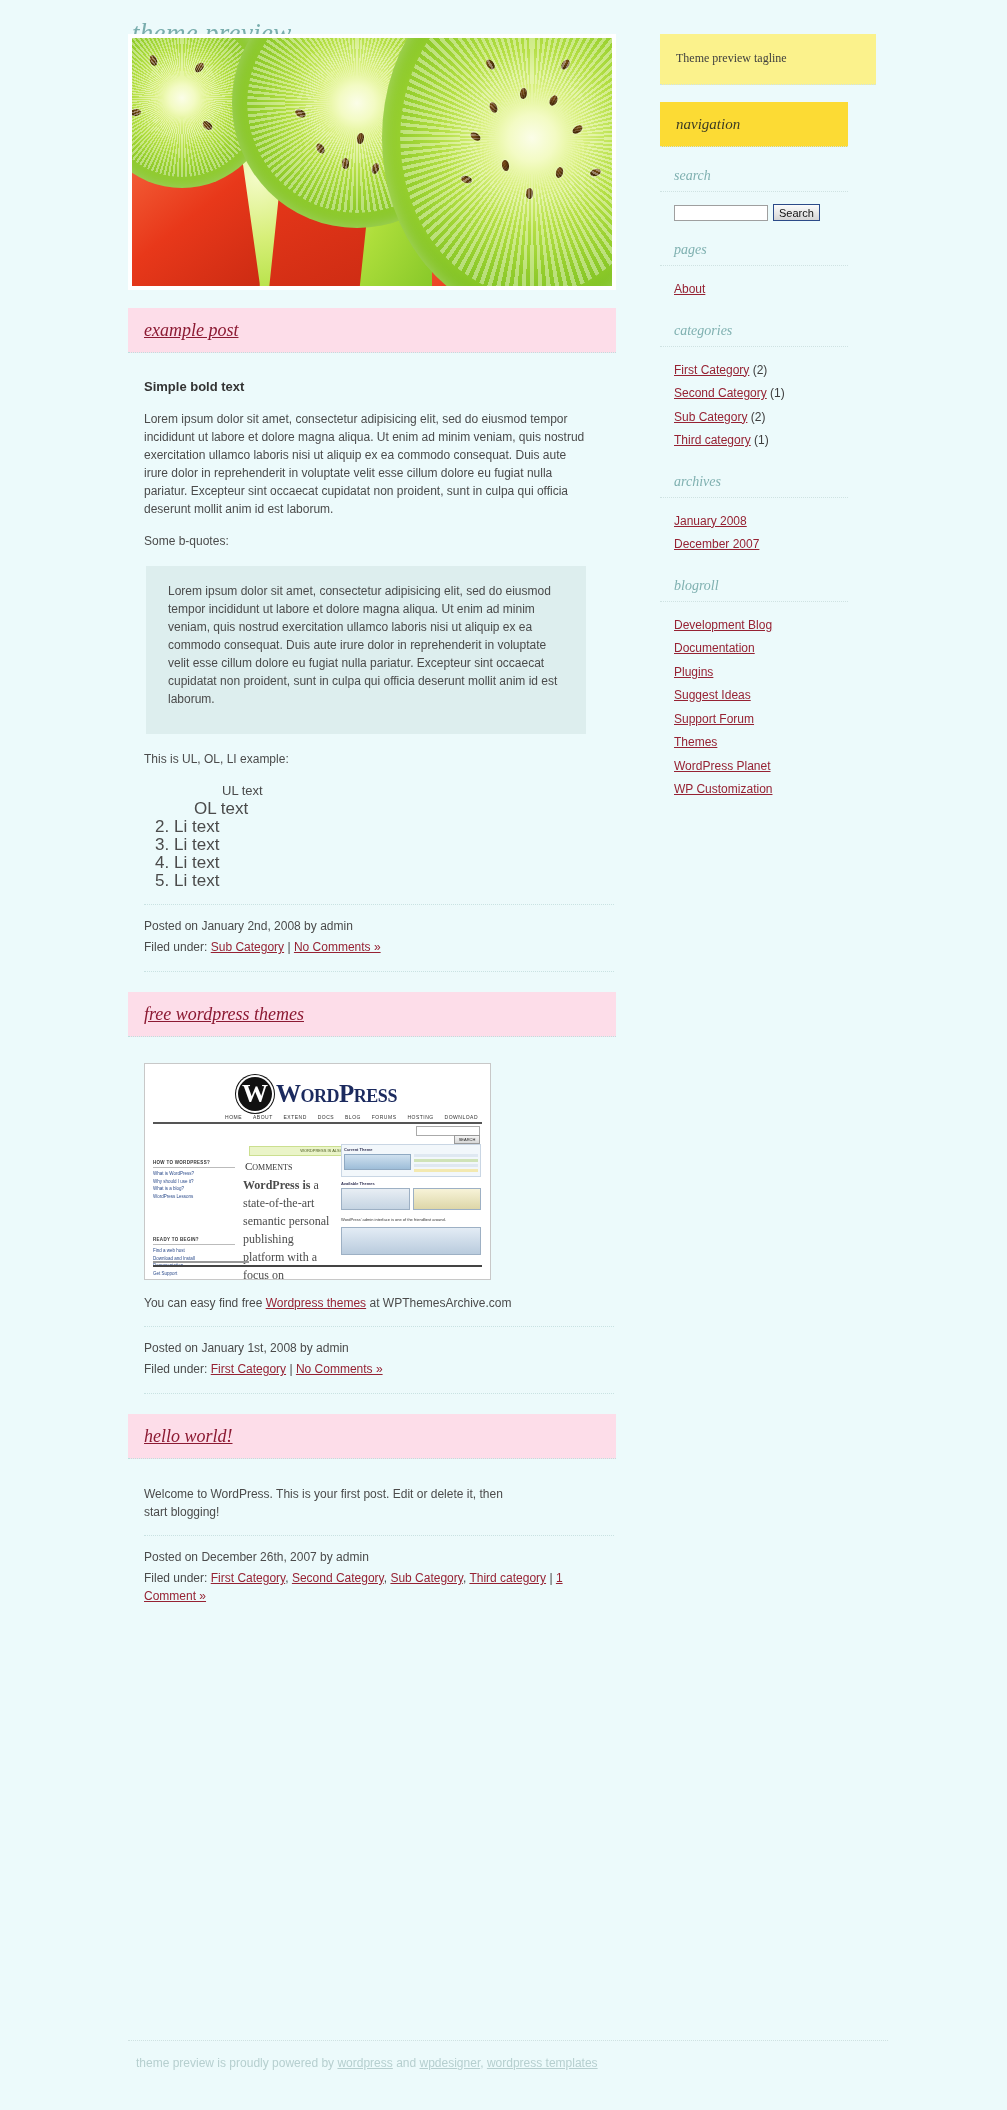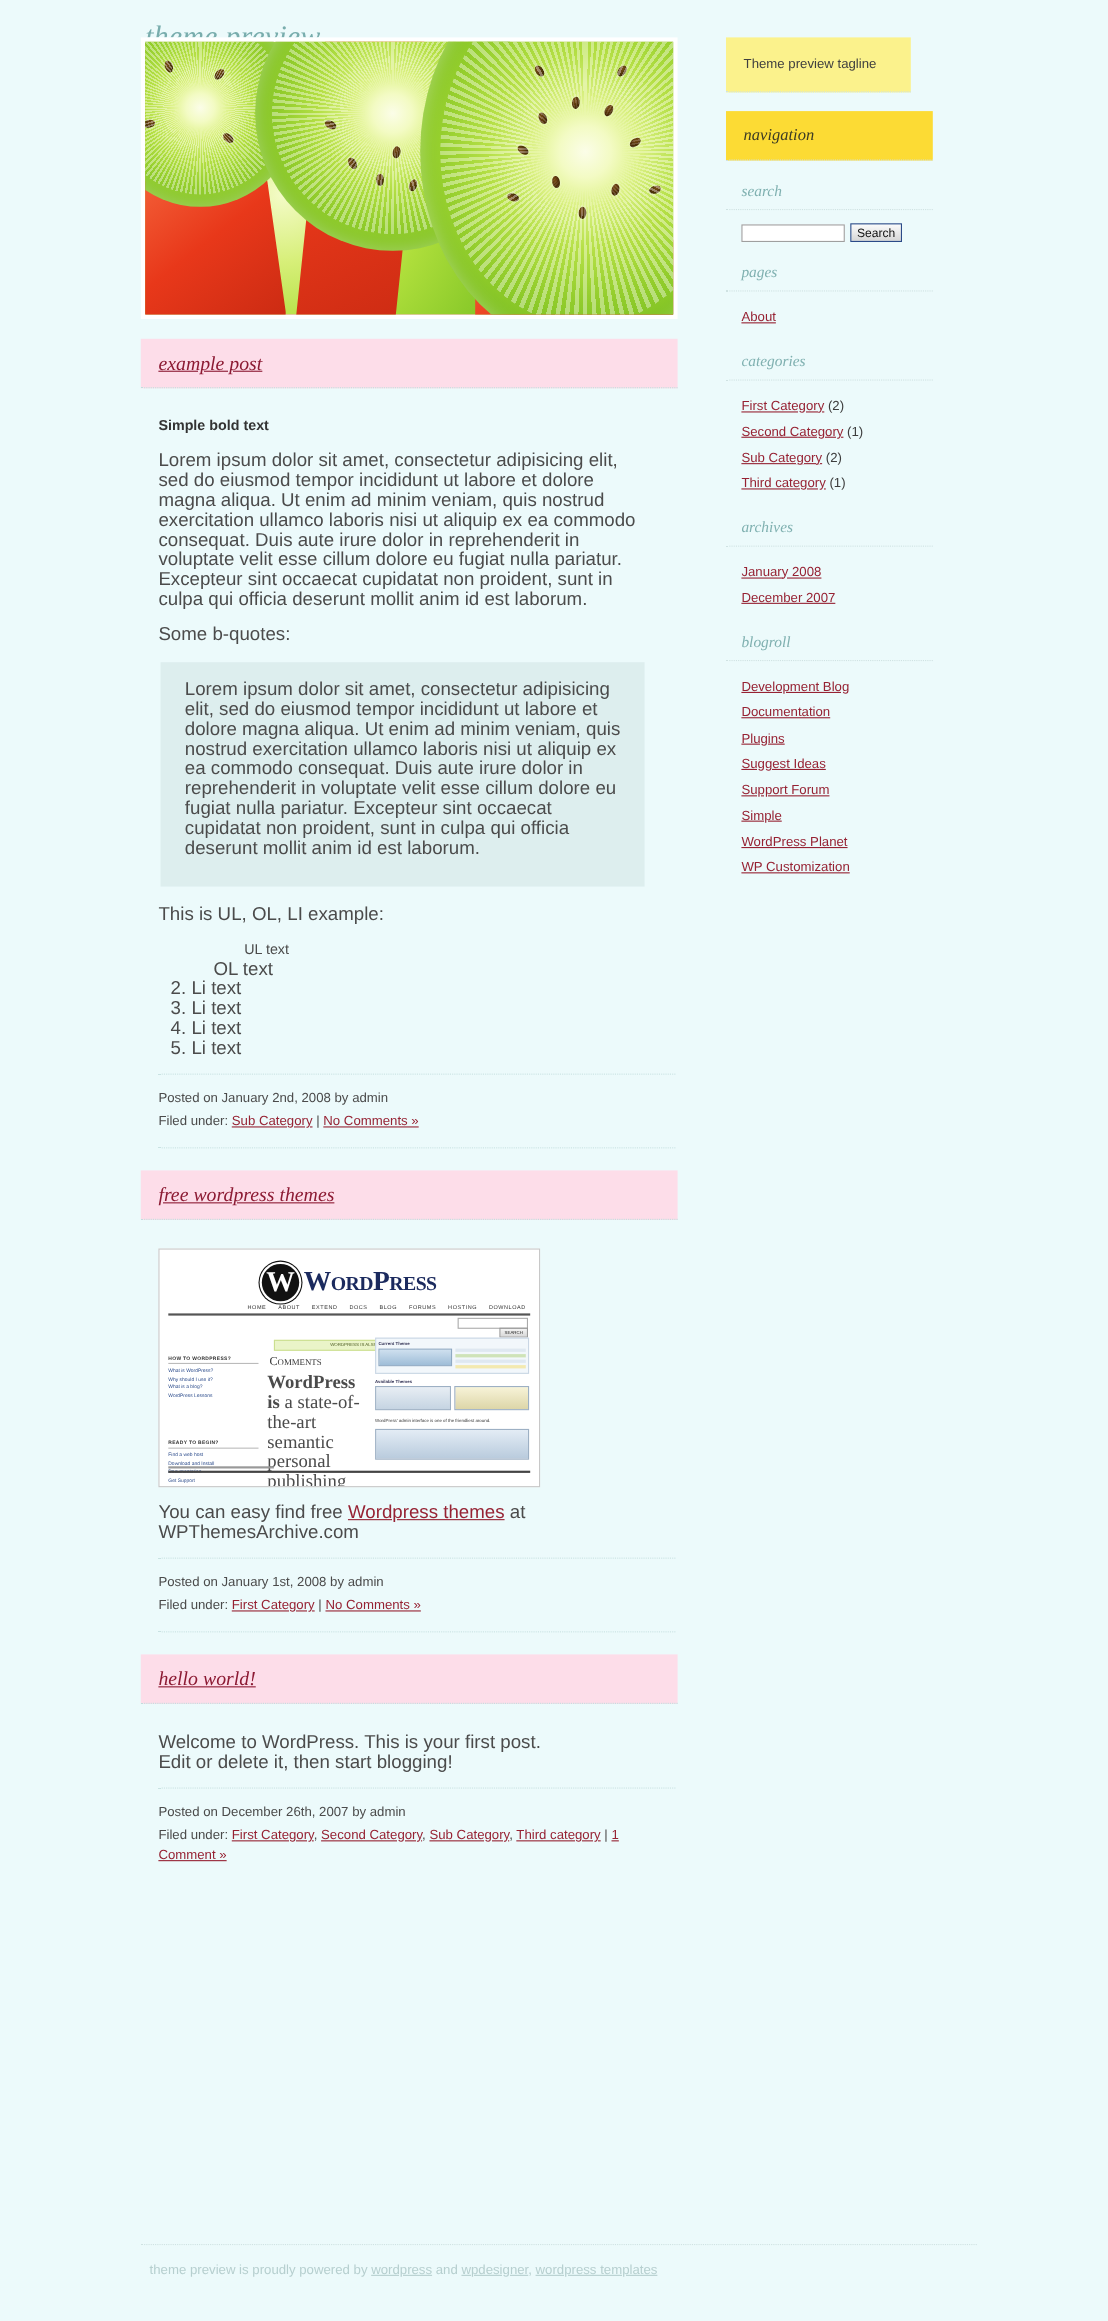--- a/index.html
+++ b/index.html
@@ -130,21 +130,21 @@
     width: 488px;
     box-sizing: border-box;
   }
   .post-body h3 {
     font-size: 13px;
     font-weight: bold;
     color: #333333;
     margin: 14px 0 16px 0;
   }
   .post-body p {
-    font-size: 17px;
+    font-size: 12px;
     line-height: 18px;
     color: #4b4b4b;
     margin: 0 0 14px 0;
   }
   blockquote {
     background: #DDEEEE;
     margin: 16px 0 16px 2px;
     padding: 16px 22px 12px 22px;
     width: 440px;
     box-sizing: border-box;
@@ -322,24 +322,25 @@
   .wp-foot-rule {
     position:absolute; left:8px; right:8px; bottom:12px; border-top:2px solid #444;
   }
   .wp-foot-rule2 {
     position:absolute; left:8px; width:96px; bottom:16px; border-top:2px solid #999;
   }
   .tagline-box {
     background: #FBF28C;
     border-bottom: 1px dotted #cfe2e2;
     padding: 17px 0 18px 16px;
-    width: 168px;
+    width: 216px;
     box-sizing: border-box;
     font-size: 12px;
     color: #3f3f3f;
+    font-family: Liberation Serif, serif;
   }
   .nav-box {
     background: #FCDB34;
     border-bottom: 1px dotted #cfe2e2;
     margin-top: 17px;
     padding: 13px 0 13px 16px;
     width: 188px;
     box-sizing: border-box;
   }
   .nav-title {
@@ -668,21 +669,21 @@
       </div>
 
       <div class="side-sec">
         <div class="side-h">blogroll</div>
         <ul class="side-list">
           <li><a href="#">Development Blog</a></li>
           <li><a href="#">Documentation</a></li>
           <li><a href="#">Plugins</a></li>
           <li><a href="#">Suggest Ideas</a></li>
           <li><a href="#">Support Forum</a></li>
-          <li><a href="#">Simple</a></li>
+          <li><a href="#">Themes</a></li>
           <li><a href="#">WordPress Planet</a></li>
           <li><a href="#">WP Customization</a></li>
         </ul>
       </div>
 
 
     </div>
   </div>
 
   <div class="footer">

